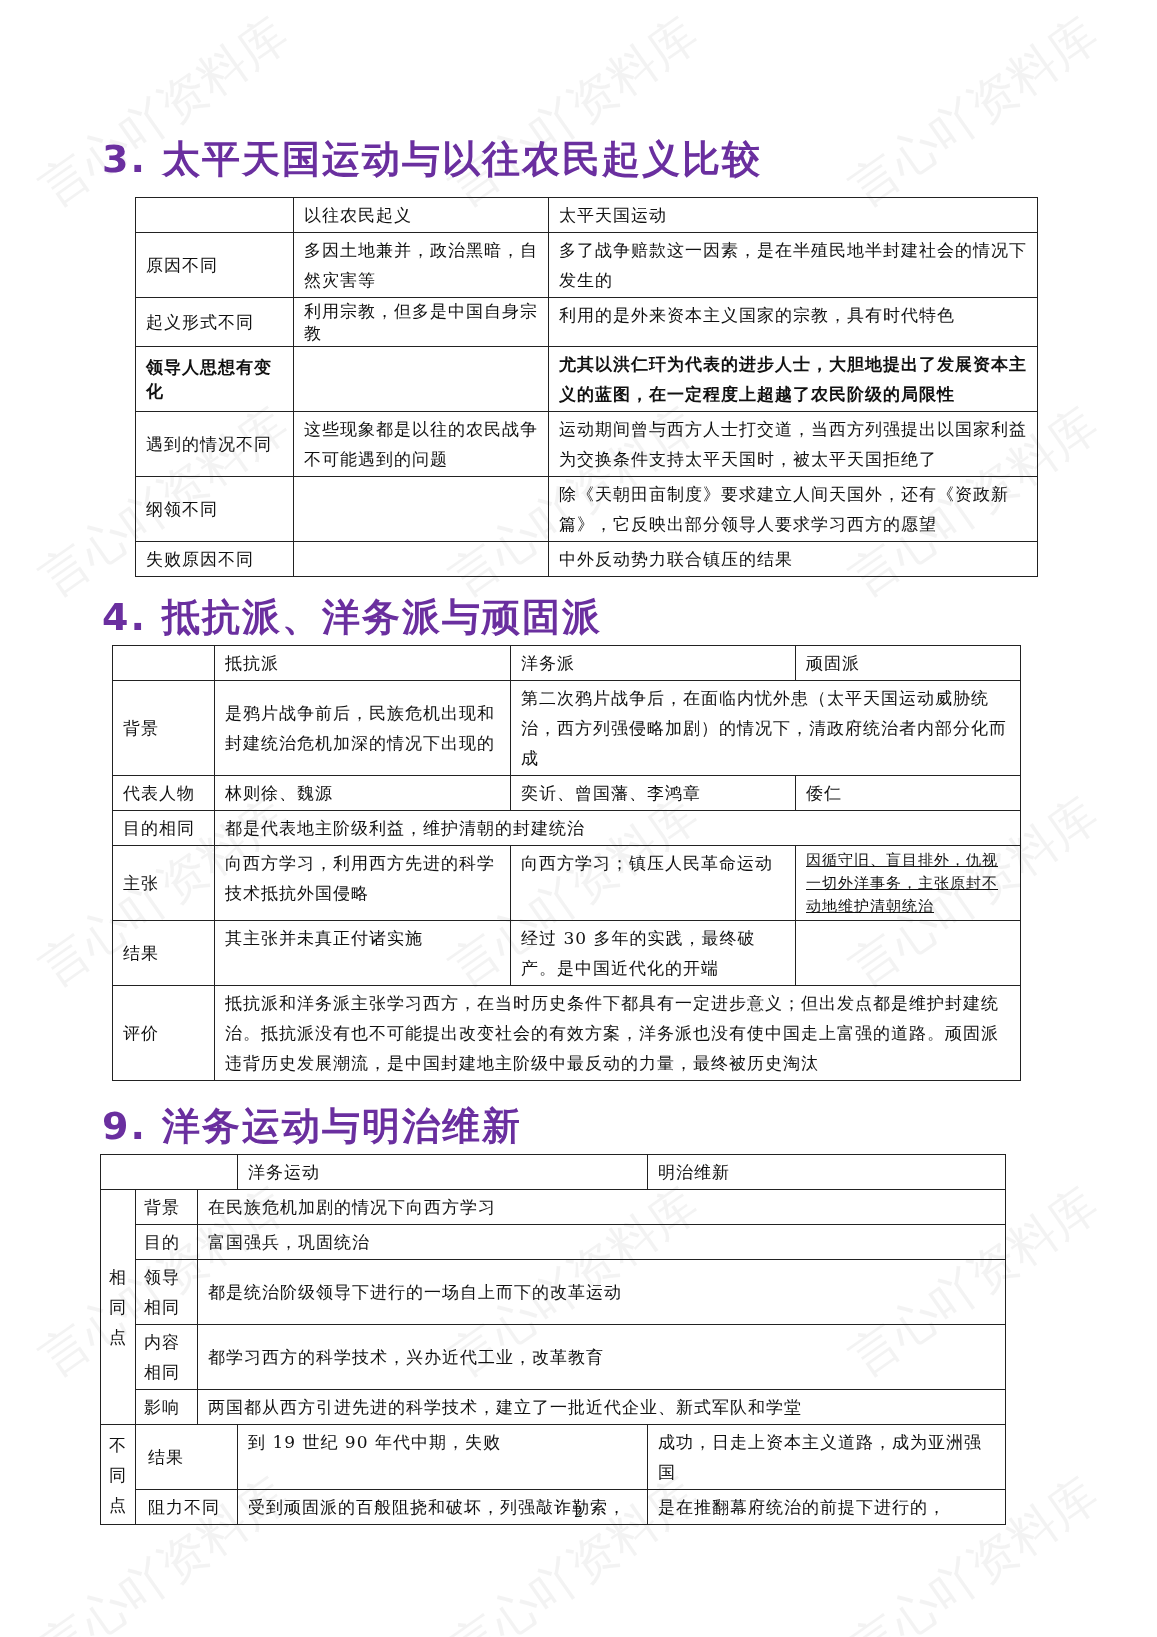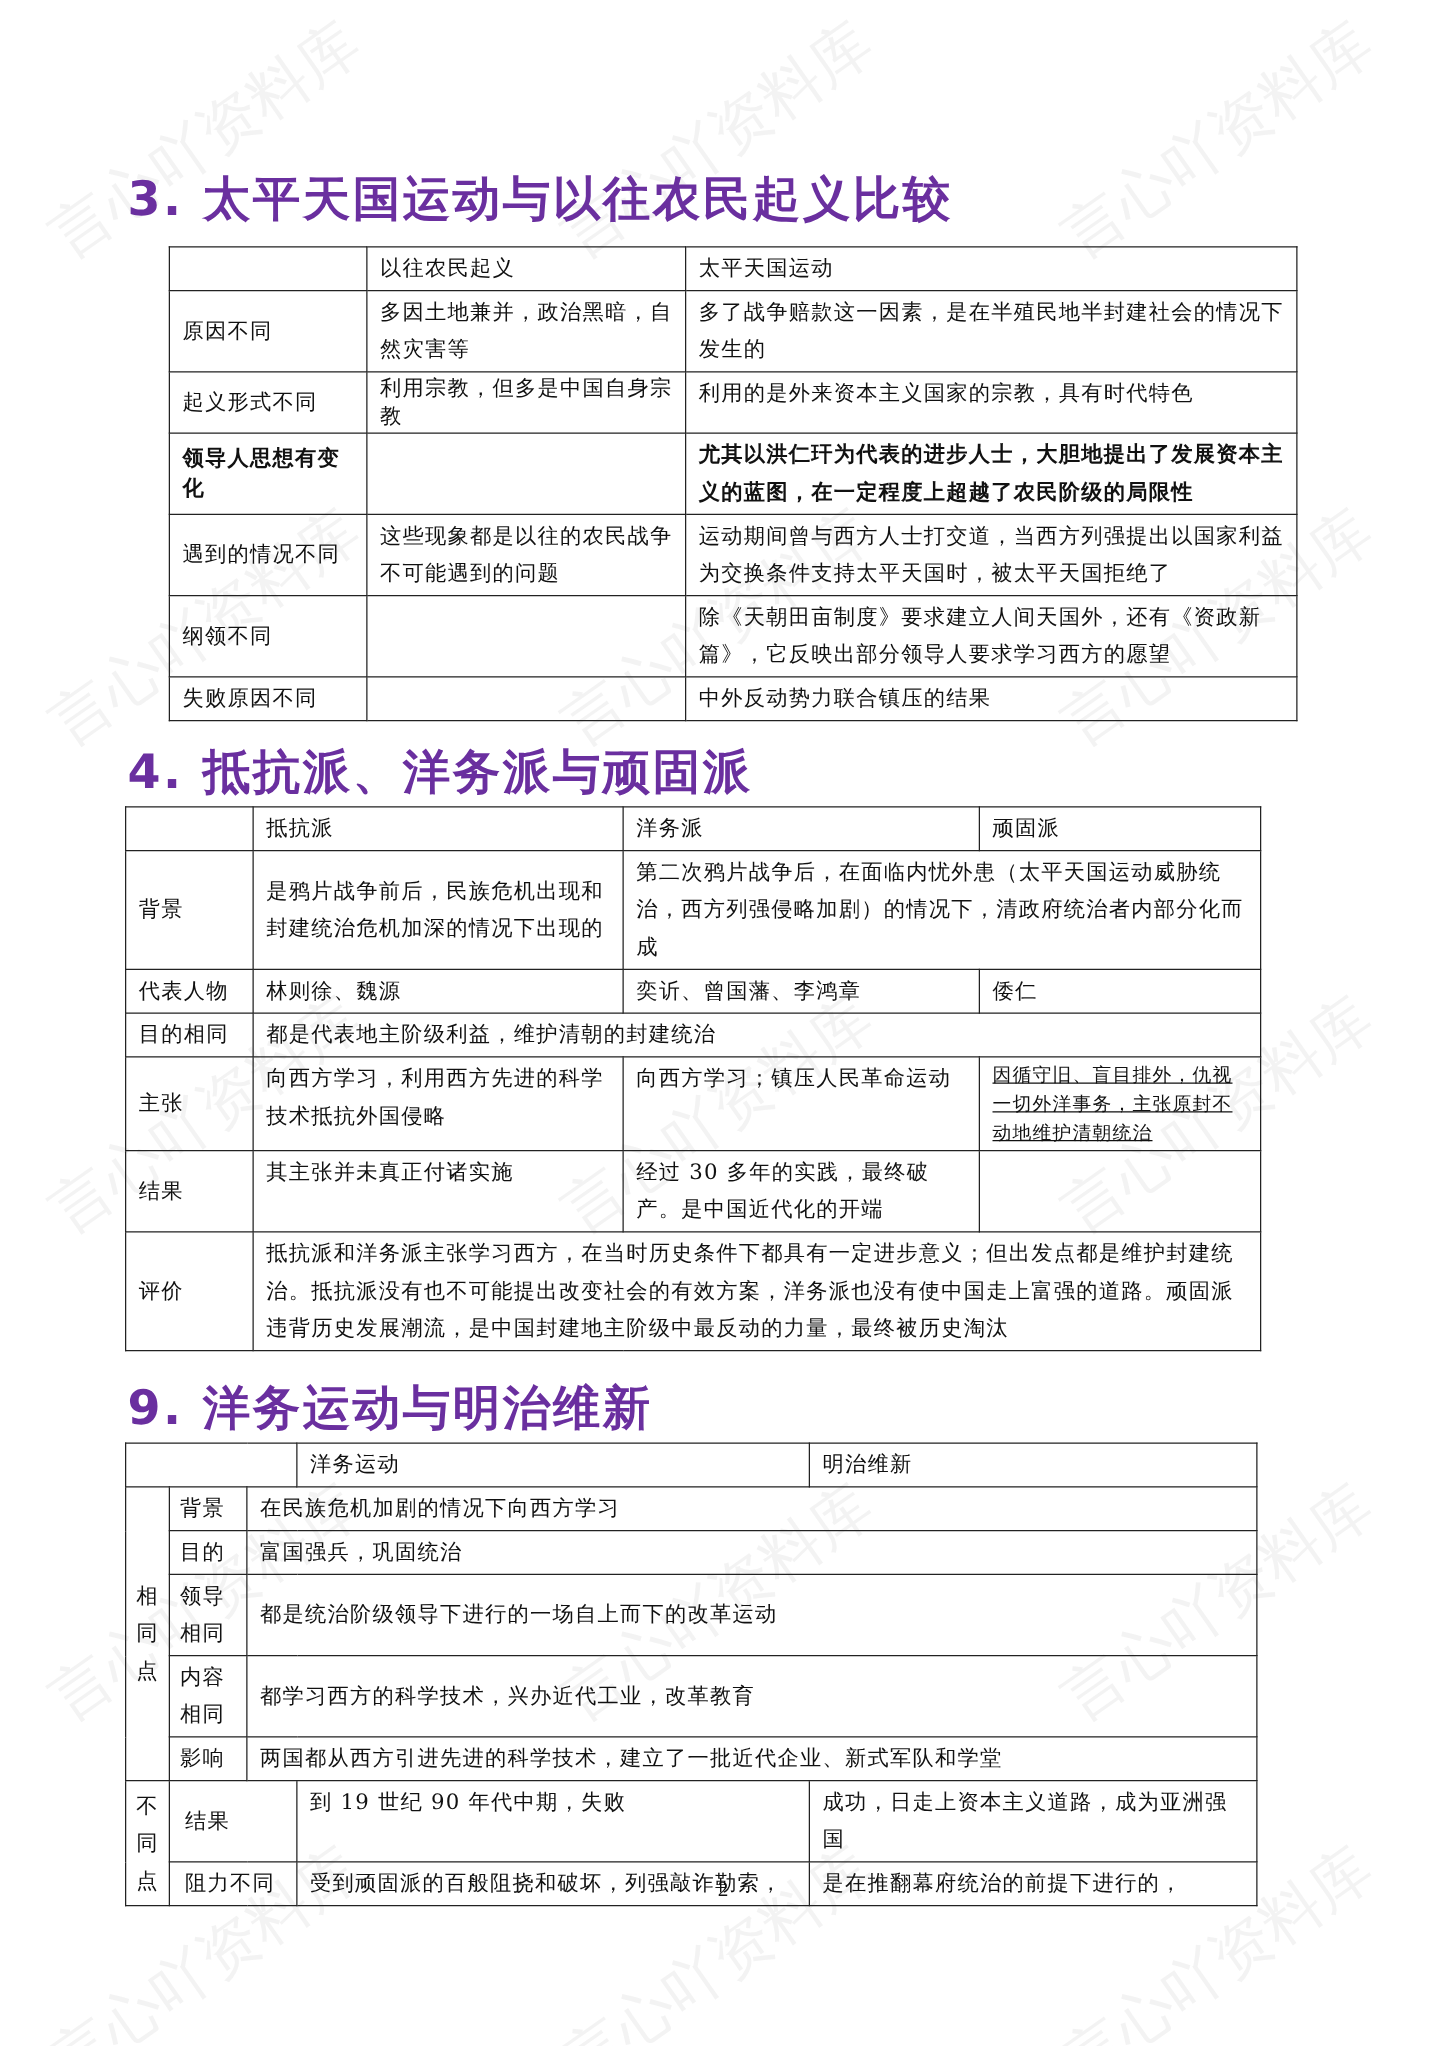--- a/index.html
+++ b/index.html
@@ -79,21 +79,21 @@
   </tr>
   <tr style="height:30px;">
     <td>失败原因不同</td>
     <td></td>
     <td>中外反动势力联合镇压的结果</td>
   </tr>
 </tbody>
   </table>
 
 <h2 class="section-title" style="top:598px;">4. 抵抗派、洋务派与顽固派</h2>
-<table style="left:100px;top:645px;width:908px;">
+<table style="left:112px;top:645px;width:908px;">
   <colgroup>
       <col style="width:102px">
       <col style="width:296px">
       <col style="width:285px">
       <col style="width:225px">
     </colgroup>
   <tbody>
       <tr style="height:28px;">
     <td></td>
     <td>抵抗派</td>

